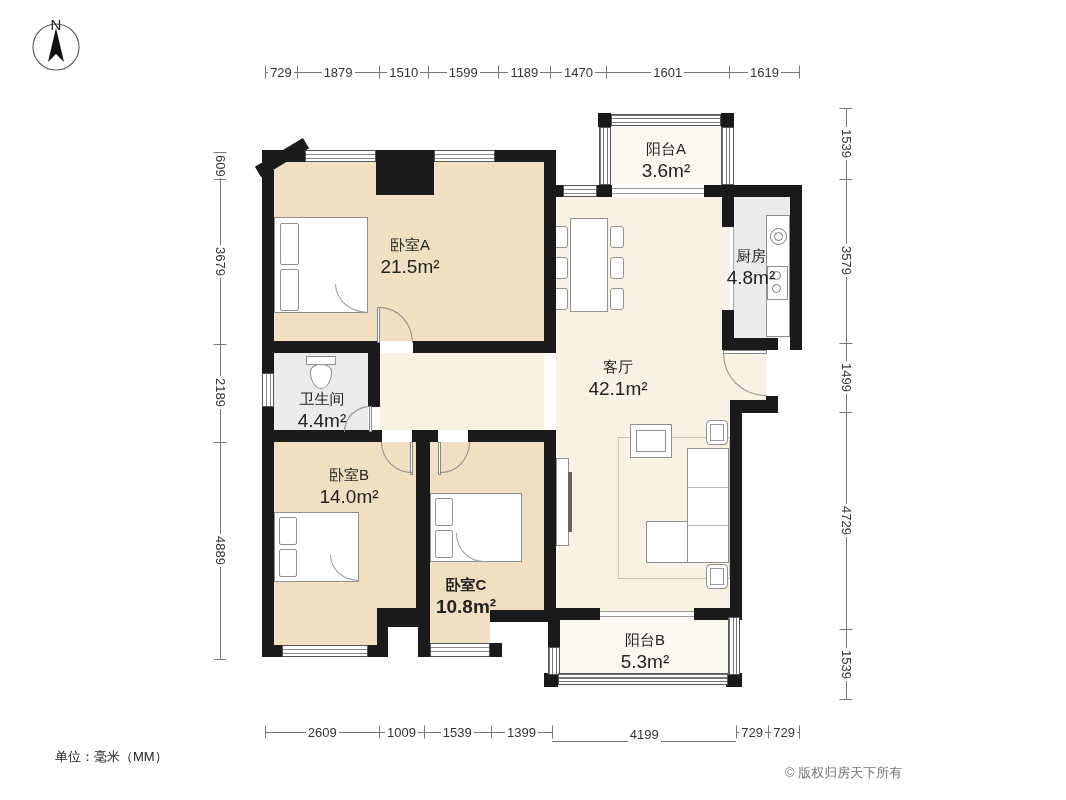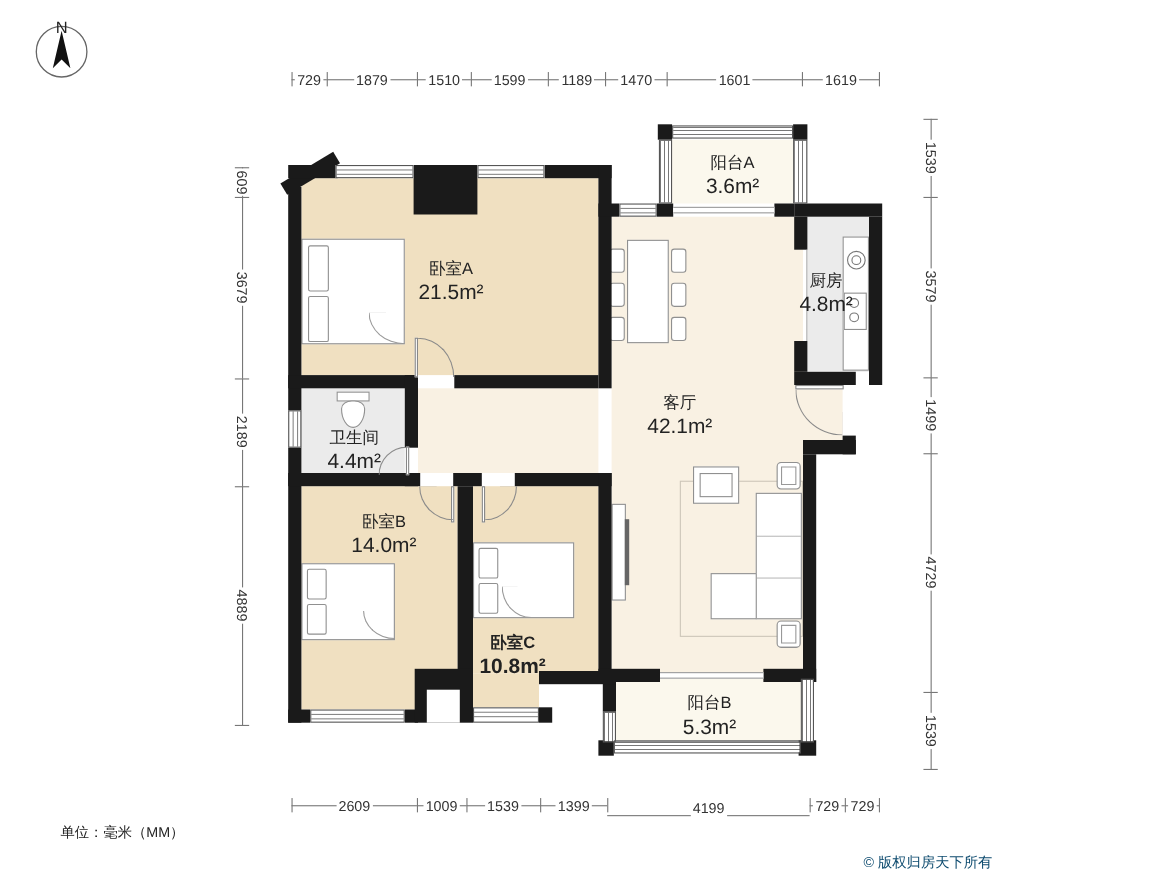--- a/index.html
+++ b/index.html
@@ -343,15 +343,15 @@
         <span class="dim-label">4729</span>
       </div>
       <div class="seg" style="flex-grow: 1539;">
         <span class="tick"></span>
         <span class="dim-label">1539</span>
       </div>
       <span class="tick tick-end"></span>
     </div>
 
   <div class="note" style="left:55px;top:748px;">单位：毫米（MM）</div>
-  <div class="note" style="left:785px;top:764px;color:#0c4a6e;margin-top:11px;">© 版权归房天下所有</div>
+  <div class="note" style="left:785px;top:764px;color:#737373;">© 版权归房天下所有</div>
 
 </div>
 
 </body></html>

